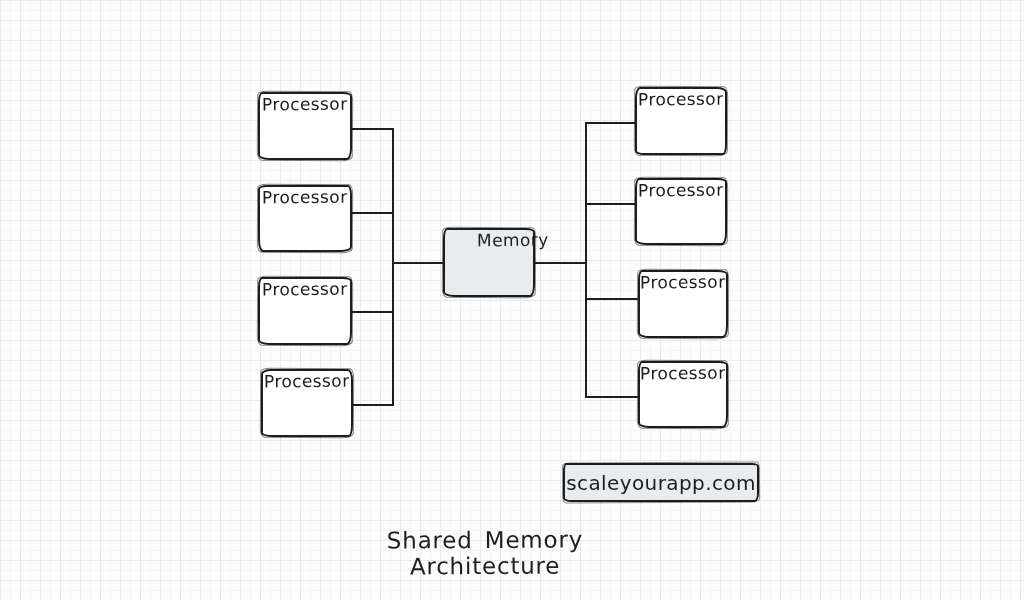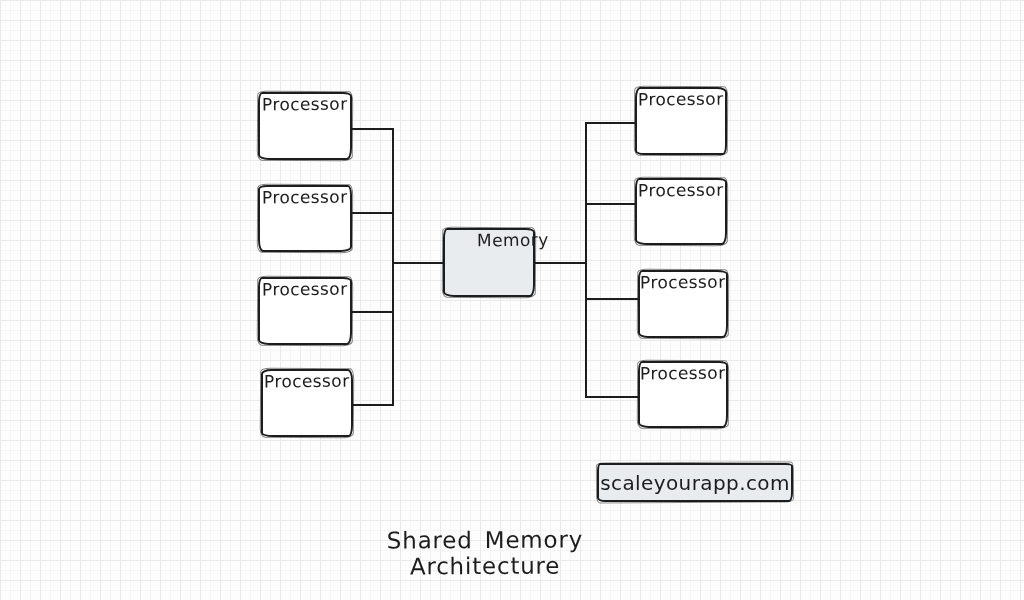--- a/index.html
+++ b/index.html
@@ -107,19 +107,19 @@
   <div class="edge v" style="left:392px;top:128px;height:278px;"></div>
   <div class="edge h" style="left:392px;top:262px;width:51px;"></div>
 
   <div class="edge h" style="left:535px;top:262px;width:50px;"></div>
   <div class="edge v" style="left:585px;top:122px;height:276px;"></div>
   <div class="edge h" style="left:585px;top:122px;width:50px;"></div>
   <div class="edge h" style="left:585px;top:203px;width:50px;"></div>
   <div class="edge h" style="left:585px;top:298px;width:53px;"></div>
   <div class="edge h" style="left:585px;top:396px;width:53px;"></div>
 
-  <div class="badge" style="left:597px;top:463px;width:196px;height:39px;">
+  <div class="badge" style="left:563px;top:463px;width:196px;height:39px;">
     <span class="lbl">scaleyourapp.com</span>
   </div>
 
   <div class="title">Shared Memory Architecture</div>
 
 </div>
 
 </body></html>

